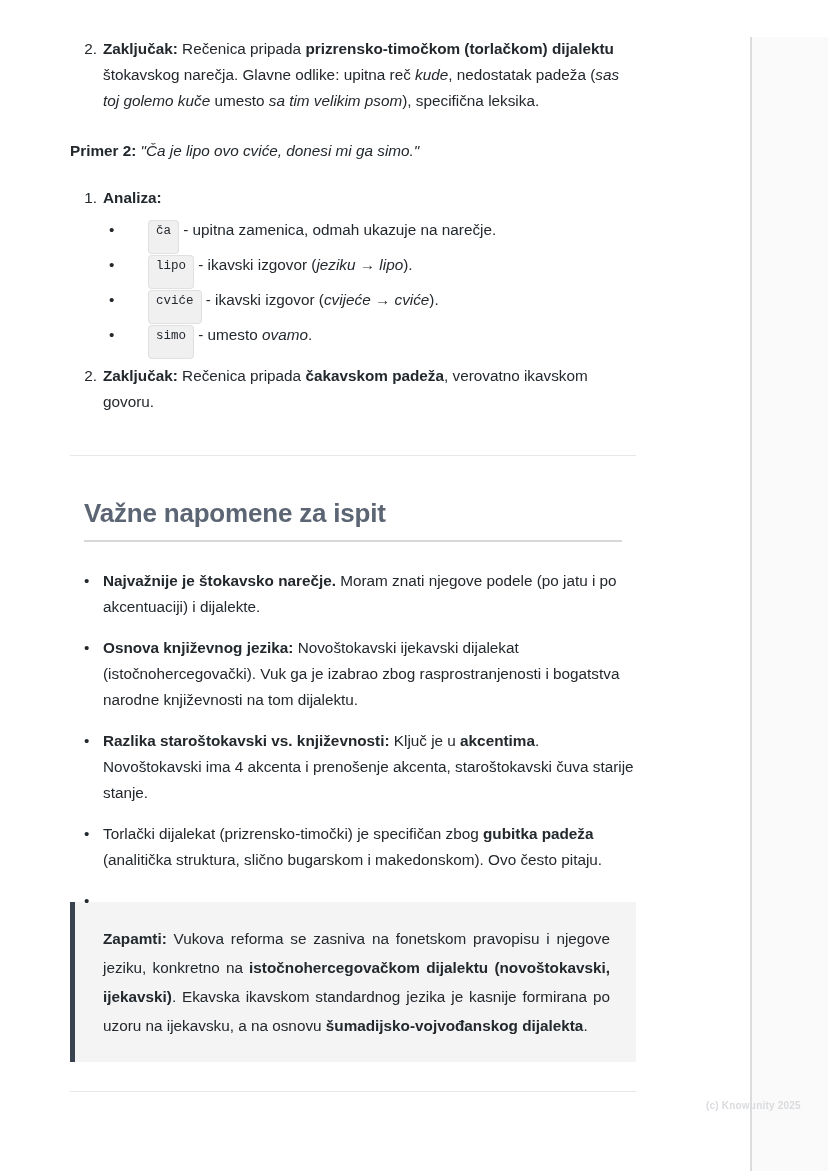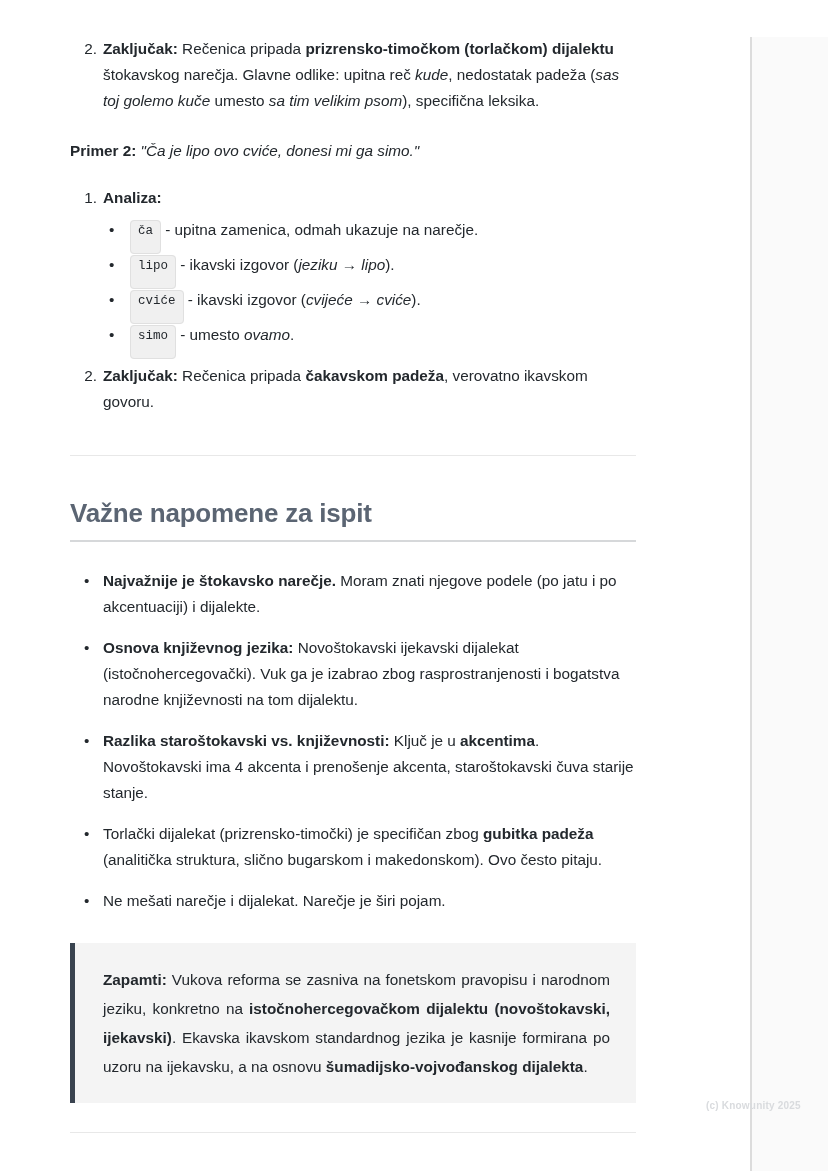--- a/index.html
+++ b/index.html
@@ -127,29 +127,30 @@
   code.chip {
     font-family: "Liberation Mono", "DejaVu Sans Mono", monospace;
     font-size: 12.5px;
     background: #f0f0f0;
     border: 1px solid #e0e0e0;
     border-radius: 4px;
     padding: 3px 7px 15px 7px;
     color: #23282d;
     white-space: nowrap;
     vertical-align: 1px;
+    margin-left: 18px;
   }
 
   
   .section-h {
     font-size: 26px;
     font-weight: bold;
     color: #5b6573;
     letter-spacing: -0.2px;
-    margin: 0;
+    margin: 14px;
     padding: 0 0 11px 0;
     border-bottom: 2px solid #d6d8da;
   }
 
   
   .rule {
     height: 1px;
     background: #e8e8e8;
     border: 0;
     margin: 0;
@@ -247,24 +248,23 @@
       <li style="margin-bottom:15px;">
         <span class="dot">•</span>
         <b>Razlika staroštokavski vs. književnosti:</b><span> Ključ je u </span><b>akcentima</b><span>. Novoštokavski ima 4 akcenta i prenošenje akcenta, staroštokavski čuva starije stanje.</span>
       </li>
       <li style="margin-bottom:15px;">
         <span class="dot">•</span>
         <span>Torlački dijalekat (prizrensko-timočki) je specifičan zbog </span><b>gubitka padeža</b><span> (analitička struktura, slično bugarskom i makedonskom). Ovo često pitaju.</span>
       </li>
       <li>
         <span class="dot">•</span>
-        <span>Ne mešati narečje i dijalekat. Narečje je širi pojam.</span>
       </li>
     </ul>
 
-    <div class="callout" style="margin-top:29px;"><b>Zapamti:</b><span> Vukova reforma se zasniva na fonetskom pravopisu i narodnom jeziku, konkretno na </span><b>istočnohercegovačkom dijalektu (novoštokavski, ijekavski)</b><span>. Ekavska ikavskom standardnog jezika je kasnije formirana po uzoru na ijekavsku, a na osnovu </span><b>šumadijsko-vojvođanskog dijalekta</b><span>.</span></div>
+    <div class="callout" style="margin-top:29px;"><b>Zapamti:</b><span> Vukova reforma se zasniva na fonetskom pravopisu i njegove jeziku, konkretno na </span><b>istočnohercegovačkom dijalektu (novoštokavski, ijekavski)</b><span>. Ekavska ikavskom standardnog jezika je kasnije formirana po uzoru na ijekavsku, a na osnovu </span><b>šumadijsko-vojvođanskog dijalekta</b><span>.</span></div>
 
     <div class="rule" style="margin-top:29px;"></div>
 
   </div>
 </div>
 
 <div id="watermark">(c) Knowunity 2025</div>
 
 </body></html>

